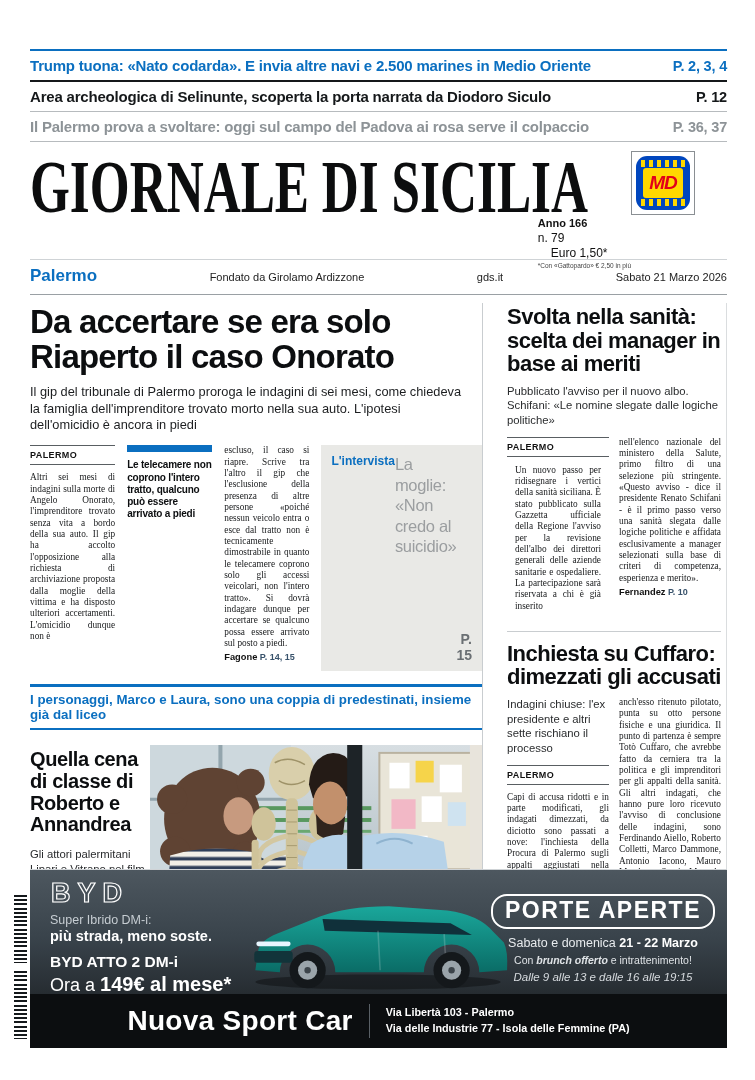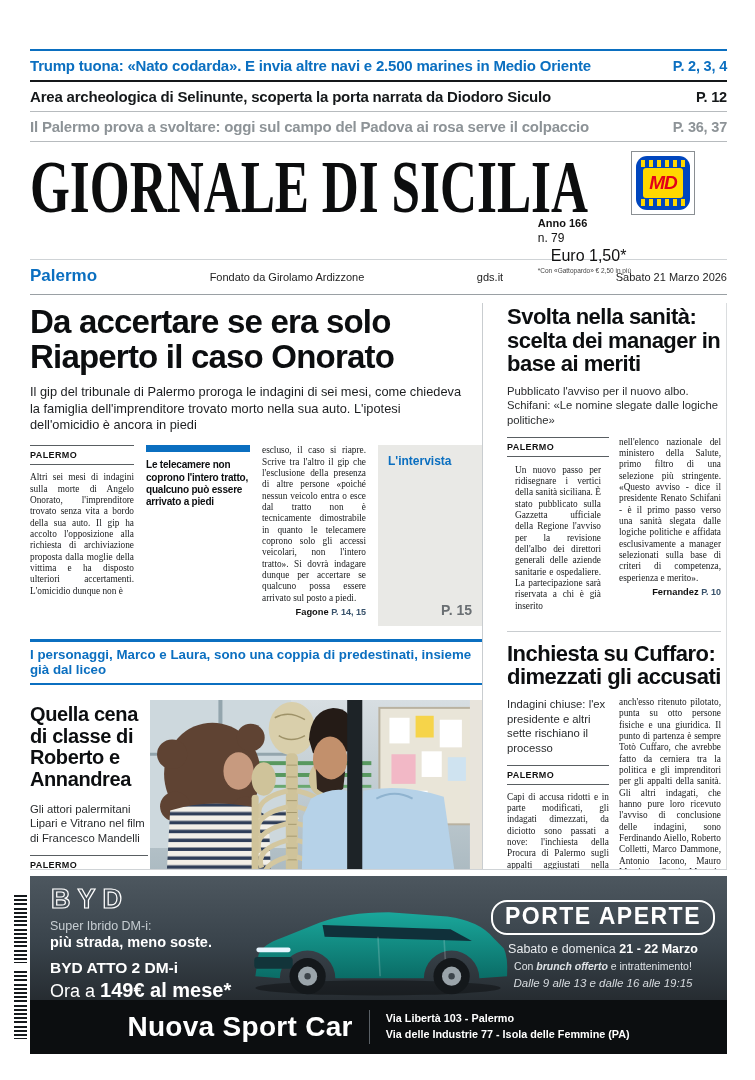--- a/index.html
+++ b/index.html
@@ -23,21 +23,21 @@
           background:#fff;display:flex;align-items:center;justify-content:center;box-sizing:border-box;}
   .md-logo{width:54px;height:54px;background:var(--md-blue,#0046be);border-radius:11px;display:flex;
            flex-direction:column;padding:4px 5px;box-sizing:border-box;}
   .md-stripes{height:7px;background:repeating-linear-gradient(90deg,var(--md-yellow,#ffd800) 0 4px,var(--md-blue,#0046be) 4px 8px);}
   .md-center{flex:1;margin:1px 2px;background:var(--md-yellow,#ffd800);border-radius:3px;display:flex;
              align-items:center;justify-content:center;color:var(--md-red,#e2001a);
              font-weight:800;font-style:italic;font-size:19px;letter-spacing:-1px;}
   .issue-info{position:absolute;right:96px;top:75px;line-height:1.25;text-align:left;}
   .issue-anno{font-size:11px;font-weight:700;}
   .issue-n{font-size:12px;}
-  .issue-euro{font-size:16px;padding-left:13px;}
+  .issue-euro{font-size:12px;padding-left:13px;}
   .issue-note{font-size:6.5px;color:#444;white-space:nowrap;margin-top:1px;}
 
   
   .dateline{display:flex;justify-content:space-between;align-items:baseline;
             border-top:1px solid #cfd3d6;border-bottom:1px solid #9aa0a4;padding:6px 0 8px;}
   .dl-edition{color:var(--accent-blue,#0b6fc0);font-size:17px;font-weight:700;}
   .dl-mid,.dl-date{font-size:11px;color:#222;}
 
   
   .main{display:flex;margin-top:8px;height:566px;overflow:hidden;border-bottom:1px solid #cfd3d6;}
@@ -45,47 +45,47 @@
   .main-right{flex:1;border-left:1px solid #c9cdd0;border-right:1px solid #dadddf;
               padding:0 5px 0 24px;box-sizing:border-box;overflow:hidden;}
 
   .lead-head{font-size:33px;line-height:1.05;font-weight:800;letter-spacing:-0.8px;margin:2px 0 10px;color:#0c0e10;}
   .lead-head span{display:block;}
   .lead-stand{font-size:12.8px;line-height:1.28;color:#1c1e20;margin:0 0 12px;max-width:442px;}
   .lead-cols{display:grid;grid-template-columns:1fr 1fr 1fr 1fr;gap:12px;}
   .kicker{font-size:9px;font-weight:700;letter-spacing:0.4px;border-top:1px solid #595e62;
           border-bottom:1px solid #595e62;padding:4px 0;margin-bottom:7px;}
   .serif{font-family:"Liberation Serif",serif;font-size:9.3px;line-height:1.22;text-align:justify;color:#17191b;}
-  .byline{text-align:right;font-size:9px;margin-top:3px;font-family:"Liberation Sans",sans-serif;}
+  .byline{font-size:9px;margin-top:3px;font-family:"Liberation Sans",sans-serif;}
   .byline b{font-size:9.3px;}
   .byline .pg{color:#38526b;font-weight:700;}
   .pullquote{border-top:7px solid var(--accent-blue,#0b6fc0);padding-top:7px;font-size:10px;
              line-height:1.22;font-weight:700;letter-spacing:-0.2px;color:#0c0e10;}
-  .ibox{background:var(--box-bg,#e9e9e6);padding:9px 10px 8px;display:flex;flex-direction:column;
+  .ibox{background:var(--box-bg,#e9e9e6);padding:9px 10px 8px;display:flex;
         min-height:118px;box-sizing:border-box;}
   .ibox-label{color:var(--accent-blue,#0b6fc0);font-weight:700;font-size:12px;margin-bottom:7px;}
   .ibox-quote{color:#9b9ea0;font-size:16.5px;line-height:1.24;letter-spacing:-0.3px;}
   .ibox-page{margin-top:auto;text-align:right;font-size:14px;font-weight:700;color:#6a6f73;}
 
   .strip{margin-top:13px;border-top:3px solid var(--accent-blue,#0b6fc0);
          border-bottom:2px solid var(--accent-blue,#0b6fc0);padding:5px 0 6px;
          color:var(--accent-blue,#0b6fc0);font-weight:700;font-size:13.3px;}
 
   .cinema{display:grid;grid-template-columns:118px 1fr;gap:2px;margin-top:15px;}
   .cin-head{font-size:20px;line-height:1.08;font-weight:800;letter-spacing:-0.4px;margin:4px 0 10px;color:#0c0e10;}
   .cin-stand{font-size:11.3px;line-height:1.3;color:#2a2c2e;margin-bottom:9px;}
   .film-photo{width:100%;height:222px;display:block;}
 
   .rc-head{font-size:22px;line-height:1.07;font-weight:800;letter-spacing:-0.5px;margin:2px 0 8px;color:#0c0e10;}
   .rc-stand{font-size:11.3px;line-height:1.3;color:#2a2c2e;margin:0 0 9px;}
   .rc-cols{display:grid;grid-template-columns:1fr 1fr;gap:10px;}
   .rc-divider{border:none;border-top:1px solid #c9cdd0;margin:11px 0 10px;}
 
   
-  .ad{margin-top:6px;}
+  .ad{}
   .ad-visual{position:relative;height:124px;background:linear-gradient(180deg,#4d575f 0%,#39434b 55%,#262c31 100%);overflow:hidden;}
   .ad-left{position:absolute;left:20px;top:9px;z-index:3;}
   .ad-tag1{font-size:12.5px;color:#c6cdd2;margin-top:2px;}
   .ad-tag2{font-size:14.5px;color:#fff;font-weight:700;margin-top:1px;}
   .ad-model{font-size:15.5px;color:#fff;font-weight:700;margin-top:9px;}
   .ad-offer{font-size:18px;color:#fff;margin-top:2px;}
   .ad-offer b{font-size:20px;}
   .car-svg{position:absolute;left:188px;top:6px;width:320px;height:118px;z-index:1;}
   .ad-right{position:absolute;right:12px;top:24px;z-index:3;text-align:center;}
   .porte{display:inline-block;border:2px solid #fff;border-radius:16px;padding:1px 12px 3px;
@@ -168,20 +168,21 @@
             </div>
             <div>
               <div class="pullquote">Le telecamere non coprono l'intero tratto, qualcuno può essere arrivato a piedi</div>
             </div>
             <div>
               <p class="serif" style="margin:0">escluso, il caso si riapre. Scrive tra l'altro il gip che l'esclusione della presenza di altre persone «poiché nessun veicolo entra o esce dal tratto non è tecnicamente dimostrabile in quanto le telecamere coprono solo gli accessi veicolari, non l'intero tratto». Si dovrà indagare dunque per accertare se qualcuno possa essere arrivato sul posto a piedi.</p>
               <p class="byline"><b>Fagone</b> <span class="pg">P. 14, 15</span></p>
             </div>
             <div class="ibox">
               <div class="ibox-label">L'intervista</div>
+              <div class="ibox-quote">La moglie: «Non credo al suicidio»</div>
               <div class="ibox-page">P. 15</div>
             </div>
           </div>
         </section>
 
         <div class="strip">I personaggi, Marco e Laura, sono una coppia di predestinati, insieme già dal liceo</div>
 
         <section class="cinema">
           <div>
             <h2 class="cin-head">Quella cena di classe di Roberto e Annandrea</h2>

